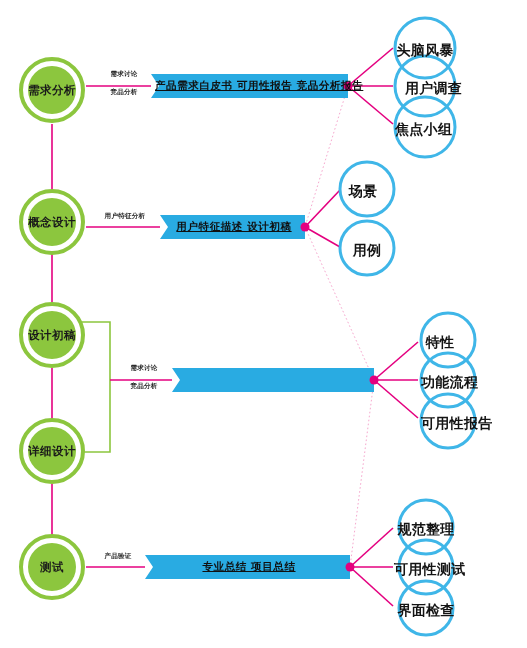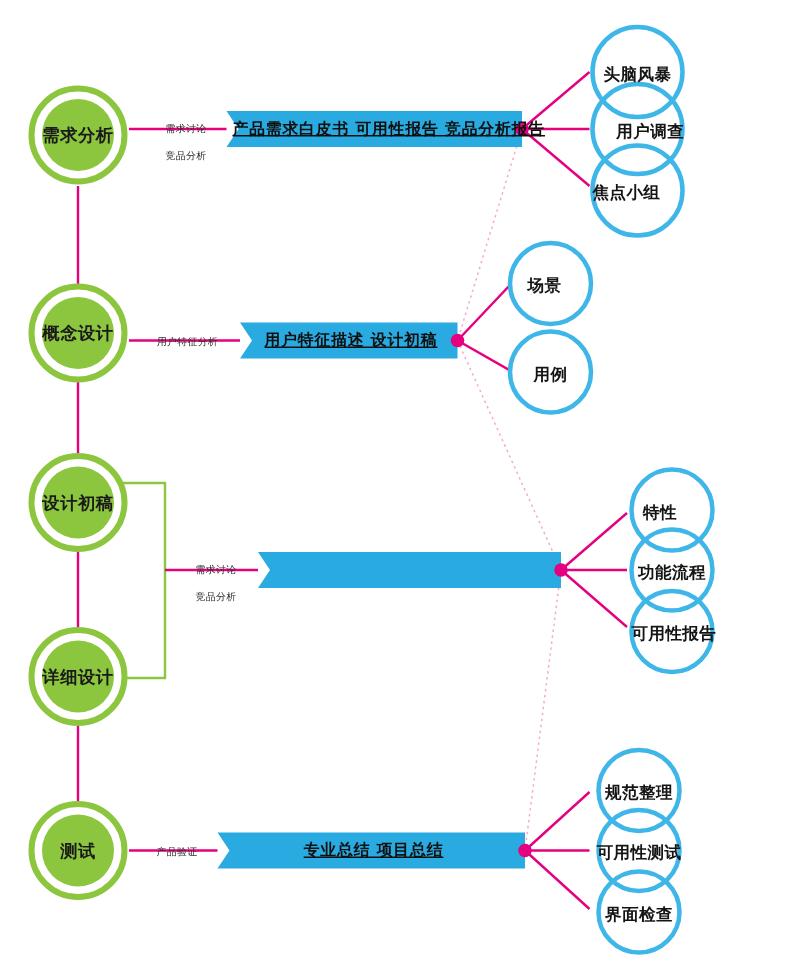--- a/index.html
+++ b/index.html
@@ -11,22 +11,22 @@
   svg.layer{position:absolute;left:0;top:0;width:527px;height:648px;}
   .lbl{
     position:absolute;
     color:#1a1a1a;
     white-space:nowrap;
     text-align:center;
     pointer-events:none;
   }
   .stage-label{font-size:11.5px;font-weight:bold;letter-spacing:.4px;}
   .bar-label{font-size:10.5px;font-weight:bold;letter-spacing:.6px;color:#101010;text-decoration:underline;}
-  .edge-label{font-size:6.6px;font-weight:normal;color:#2b2b2b;letter-spacing:.2px;margin-top:12px;}
-  .leaf-label{font-size:11px;font-weight:bold;color:#141414;letter-spacing:.3px;text-align:center;}
+  .edge-label{font-size:6.6px;font-weight:bold;color:#2b2b2b;letter-spacing:.2px;}
+  .leaf-label{font-size:14px;font-weight:bold;color:#141414;letter-spacing:.3px;text-align:center;}
 </style>
 </head>
 <body>
 
 <div id="stage">
 
   <svg class="layer" viewBox="0 0 527 648">
 
     <g>
       <line x1="348" y1="86" x2="305" y2="227" stroke="#F6A8CE" stroke-width="1" stroke-dasharray="1.6 2.4"></line>

